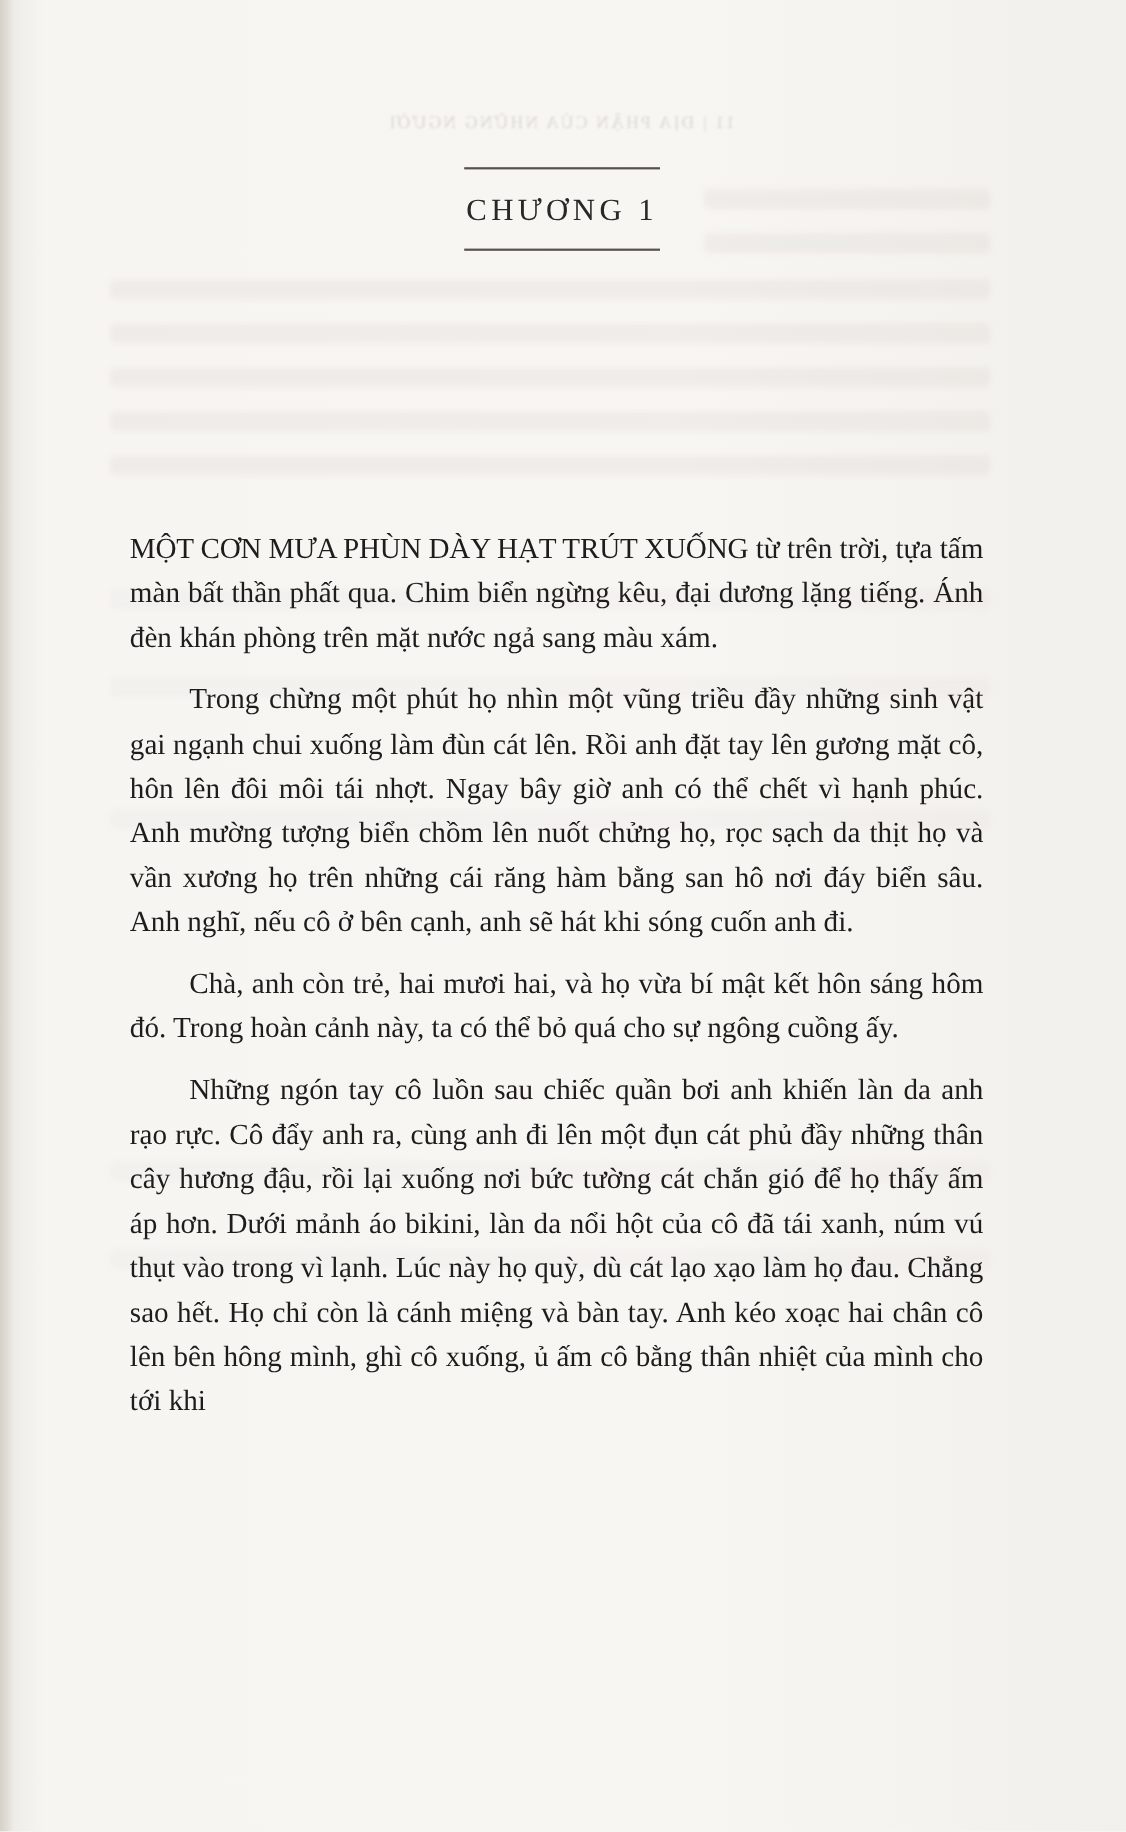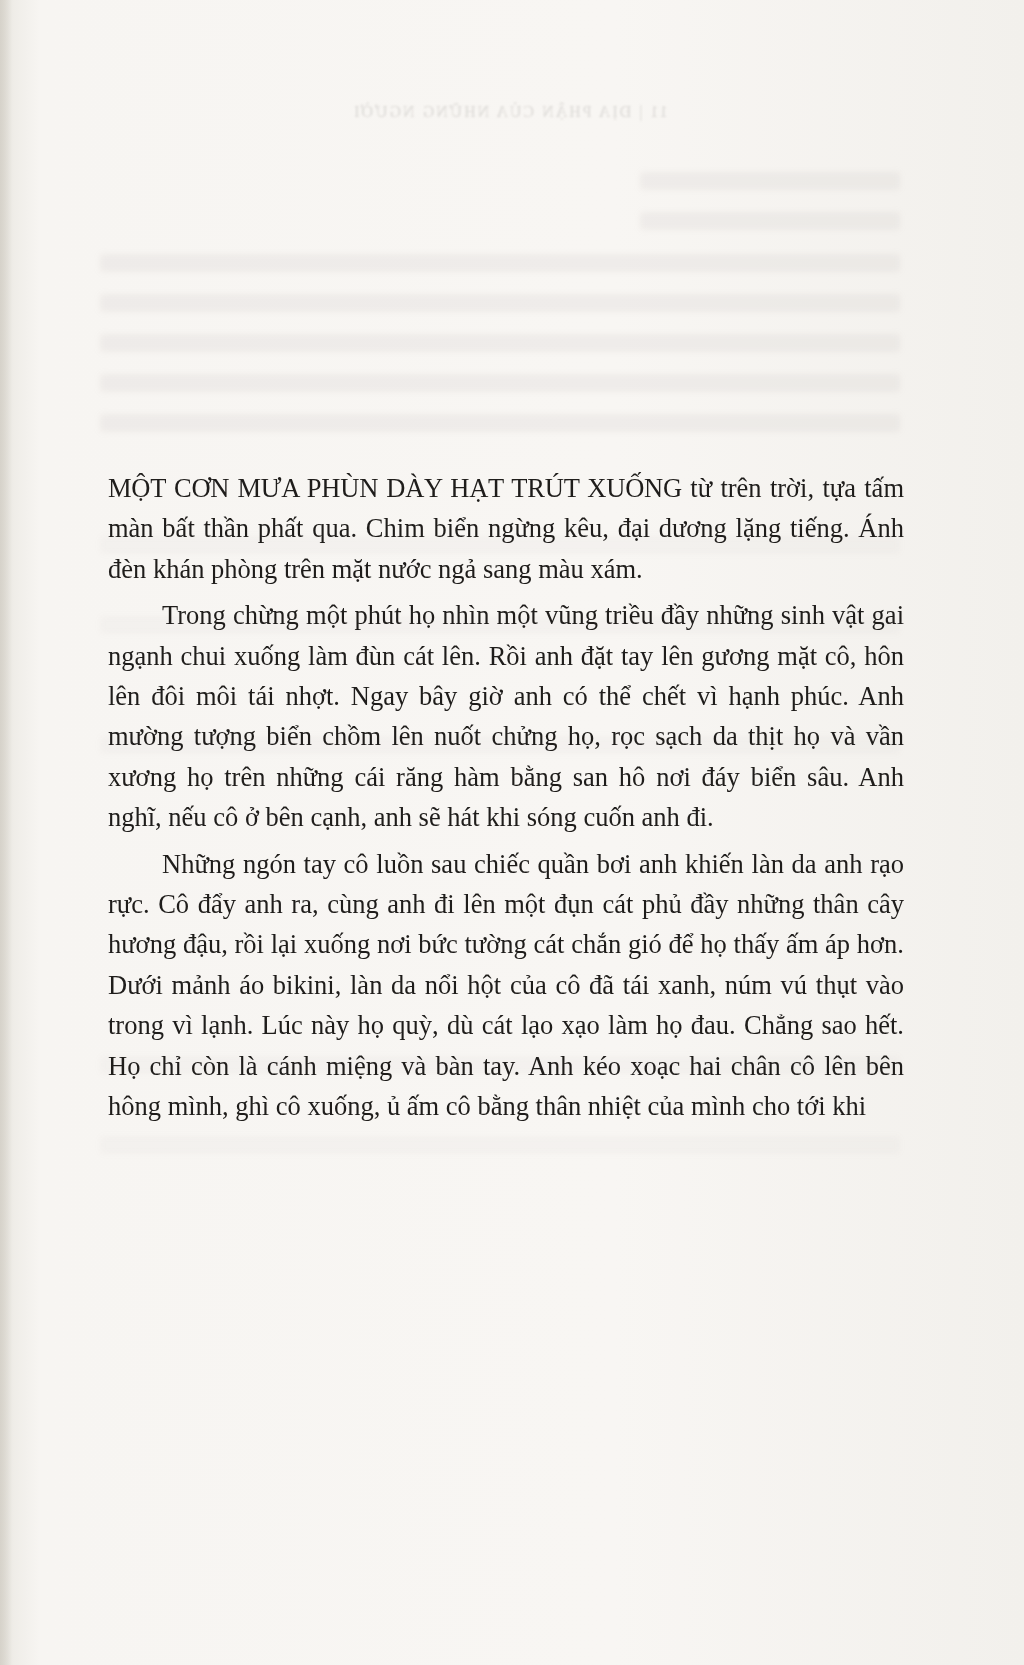--- a/index.html
+++ b/index.html
@@ -77,21 +77,21 @@
       position: absolute;
       left: 102px;
       top: 462px;
       width: 808px;
       font-size: 26.5px;
       line-height: 40.4px;
       text-align: justify;
       color: #1f1d1b;
     }
     .body-text p {
-      margin: 6px;
+      margin: 16px;
       text-indent: 54px;
     }
     .body-text p.first {
       text-indent: 0;
     }
     .smallcaps {
       letter-spacing: -0.2px;
     }
   </style>
 </head>
@@ -110,19 +110,25 @@
     <div class="bleed-line" style="left:100px; top:414px; width:800px;"></div>
     <div class="bleed-line" style="left:100px; top:536px; width:800px; opacity:.5"></div>
     <div class="bleed-line" style="left:100px; top:616px; width:800px; opacity:.5"></div>
     <div class="bleed-line" style="left:100px; top:736px; width:800px; opacity:.5"></div>
     <div class="bleed-line" style="left:100px; top:1056px; width:800px; opacity:.5"></div>
     <div class="bleed-line" style="left:100px; top:1136px; width:800px; opacity:.5"></div>
   </div>
 
   <div class="running-header">11 | ĐỊA PHẬN CỦA NHỮNG NGƯỜI</div>
 
+  <div class="chapter-block">
+    <div class="chapter-rule"></div>
+    <div class="chapter-title">CHƯƠNG 1</div>
+    <div class="chapter-rule"></div>
+  </div>
 
   <div class="body-text">
     <p class="first"><span class="smallcaps">MỘT CƠN MƯA PHÙN DÀY HẠT TRÚT XUỐNG</span><span> từ trên trời, tựa tấm màn bất thần phất qua. Chim biển ngừng kêu, đại dương lặng tiếng. Ánh đèn khán phòng trên mặt nước ngả sang màu xám.</span></p>
     <p>Trong chừng một phút họ nhìn một vũng triều đầy những sinh vật gai ngạnh chui xuống làm đùn cát lên. Rồi anh đặt tay lên gương mặt cô, hôn lên đôi môi tái nhợt. Ngay bây giờ anh có thể chết vì hạnh phúc. Anh mường tượng biển chồm lên nuốt chửng họ, rọc sạch da thịt họ và vần xương họ trên những cái răng hàm bằng san hô nơi đáy biển sâu. Anh nghĩ, nếu cô ở bên cạnh, anh sẽ hát khi sóng cuốn anh đi.</p>
+    <p>Chà, anh còn trẻ, hai mươi hai, và họ vừa bí mật kết hôn sáng hôm đó. Trong hoàn cảnh này, ta có thể bỏ quá cho sự ngông cuồng ấy.</p>
     <p>Những ngón tay cô luồn sau chiếc quần bơi anh khiến làn da anh rạo rực. Cô đẩy anh ra, cùng anh đi lên một đụn cát phủ đầy những thân cây hương đậu, rồi lại xuống nơi bức tường cát chắn gió để họ thấy ấm áp hơn. Dưới mảnh áo bikini, làn da nổi hột của cô đã tái xanh, núm vú thụt vào trong vì lạnh. Lúc này họ quỳ, dù cát lạo xạo làm họ đau. Chẳng sao hết. Họ chỉ còn là cánh miệng và bàn tay. Anh kéo xoạc hai chân cô lên bên hông mình, ghì cô xuống, ủ ấm cô bằng thân nhiệt của mình cho tới khi</p>
   </div>
 </div>
 
 </body></html>

